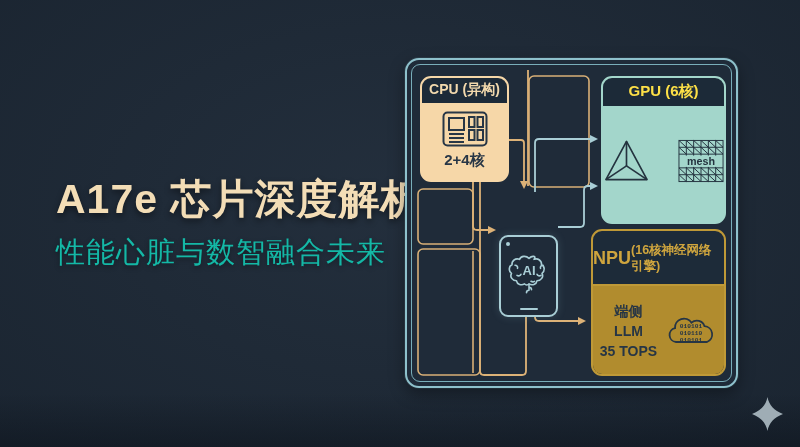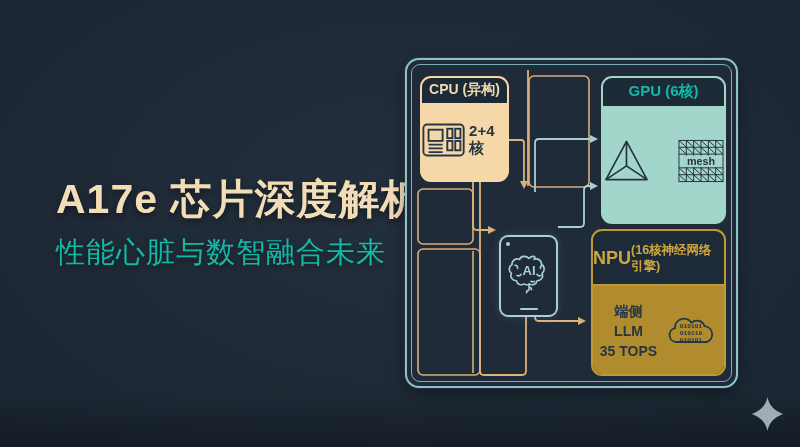--- a/index.html
+++ b/index.html
@@ -39,25 +39,25 @@
   }
   .layer{position:absolute;inset:0;}
   .blk{position:absolute;box-sizing:border-box;border-radius:11px;overflow:hidden;}
   .blk-header{
     display:flex;align-items:center;justify-content:center;
     background:#1c2a38;font-weight:700;
   }
   
   .cpu{left:13px;top:16px;width:89px;height:106px;background:#f6d7a8;border:2px solid #f6d7a8;}
   .cpu .blk-header{height:26px;color:#f2d9ad;font-size:14px;margin:-1px;}
-  .cpu-body{display:flex;flex-direction:row;align-items:center;justify-content:center;gap:4px;height:76px;}
+  .cpu-body{display:flex;flex-direction:column;align-items:center;justify-content:center;gap:4px;height:76px;}
   .cpu-cores{color:#273646;font-size:15px;font-weight:700;}
   
   .gpu{left:194px;top:16px;width:125px;height:148px;background:#a3d6cb;border:2px solid #a3d6cb;}
-  .gpu .blk-header{height:29px;color:#14b8a6;font-size:15px;margin:-1px;}
+  .gpu .blk-header{height:29px;color:#fde047;font-size:15px;margin:-1px;}
   .gpu-body{display:flex;align-items:center;justify-content:flex-end;gap:28px;height:112px;}
   
   .npu{left:184px;top:169px;width:135px;height:147px;border:2px solid #bf9937;background:#1d2b39;}
   .npu-header{
     height:53px;display:flex;flex-direction:row;align-items:center;justify-content:center;
     color:#cfa53e;font-weight:700;border-bottom:2px solid #bf9937;
   }
   .npu-title{font-size:18px;line-height:20px;}
   .npu-sub{font-size:12.5px;line-height:16px;}
   .npu-body{

